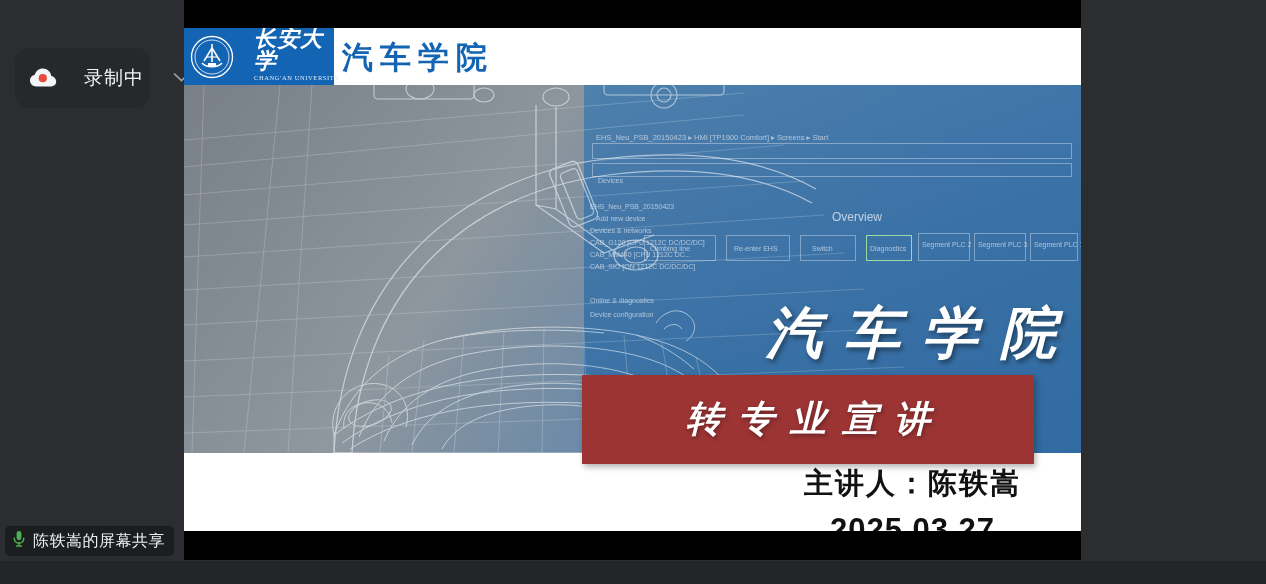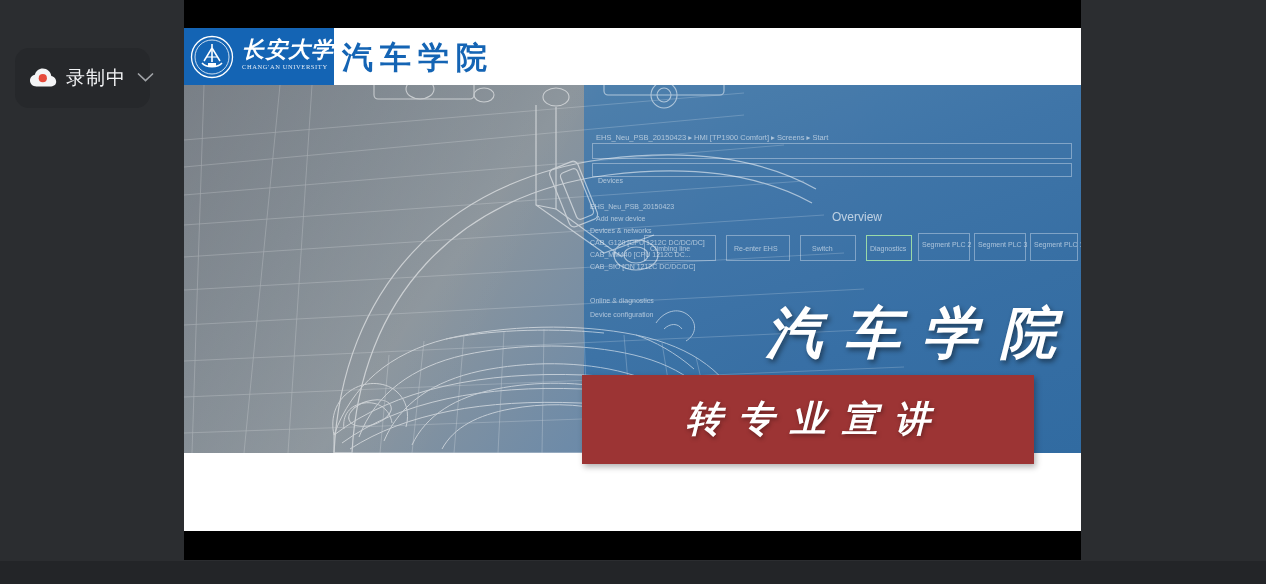--- a/index.html
+++ b/index.html
@@ -9,21 +9,21 @@
     font-family: "Liberation Sans", "DejaVu Sans", sans-serif;
     overflow: hidden;
   }
   #app { position: relative; width: 1266px; height: 584px; background: #2b2d30; }
 
   
   #rec-pill {
     position: absolute; left: 15px; top: 48px;
     width: 135px; height: 60px;
     background: #26282b; border-radius: 14px;
-    display: flex; align-items: center; gap: 9px;
+    display: flex; align-items: center; gap: 27px;
     padding: 0 14px;
   }
   #rec-cloud { width: 28px; height: 20px; position: relative; flex: 0 0 auto; }
   #rec-cloud svg { display: block; }
   #rec-label { color: #f2f3f5; font-size: 19px; letter-spacing: 1px; white-space: nowrap; }
   #rec-chev { margin-left: 2px; opacity: .72; }
 
   
   #share-pill {
     position: absolute; left: 5px; top: 526px;
@@ -35,21 +35,21 @@
   #share-pill .lbl { color: #eceef0; font-size: 16px; white-space: nowrap; letter-spacing: .5px; }
 
   
   #stage { position: absolute; left: 184px; top: 0; width: 897px; height: 560px; background: #000; }
 
   #slide { position: absolute; left: 0; top: 28px; width: 897px; height: 503px; background: #fff; overflow: hidden; }
 
   
   #slide-header { position: absolute; left: 0; top: 0; width: 897px; height: 57px; background: #fff; z-index: 6; }
   #header-blue { position: absolute; left: 0; top: 0; width: 150px; height: 57px; background: #1464b4;
-                 display: flex; align-items: center; gap: 8px; padding-left: 6px; }
+                 display: flex; align-items: center; gap: 20px; padding-left: 6px; }
   #seal { width: 44px; height: 44px; flex: 0 0 auto; }
   #uni-cn { color: #fff; font-family: "Liberation Serif", serif; font-size: 22px; font-weight: bold;
             font-style: italic; letter-spacing: 1px; line-height: 1; margin-top: -4px; }
   #uni-en { color: #dfe9f4; font-family: "Liberation Serif", serif; font-size: 6.5px; letter-spacing: .6px;
             white-space: nowrap; margin-top: 2px; }
   #college { position: absolute; left: 158px; top: 9px; color: #1464b4; font-family: "Liberation Serif", serif;
              font-size: 31px; font-weight: bold; letter-spacing: 7px; }
 
   
   #art { position: absolute; left: 0; top: 57px; width: 897px; height: 368px; overflow: hidden;
@@ -104,20 +104,31 @@
       </svg>
     </div>
     <div id="rec-label">录制中</div>
     <div id="rec-chev">
       <svg width="17" height="11" viewBox="0 0 17 11">
           <path d="M1.5 2 L8.5 8.5 L15.5 2" fill="none" stroke="#cfd2d6" stroke-width="1.7" stroke-linecap="round"></path>
         </svg>
     </div>
   </div>
 
+  <div id="share-pill">
+    <span>
+      <svg width="14" height="18" viewBox="0 0 14 18">
+        <rect x="4.6" y="1" width="4.8" height="9.2" rx="2.4" fill="#4caf50"></rect>
+        <path d="M2.3 8.4a4.7 4.7 0 0 0 9.4 0" fill="none" stroke="#4caf50" stroke-width="1.6" stroke-linecap="round"></path>
+        <rect x="6.3" y="12.6" width="1.4" height="3.3" fill="#4caf50"></rect>
+        <rect x="3.8" y="15.3" width="6.4" height="1.4" rx=".7" fill="#4caf50"></rect>
+      </svg>
+    </span>
+    <span class="lbl">陈轶嵩的屏幕共享</span>
+  </div>
 
   <div id="stage">
     <div id="slide">
 
       <div id="art">
 
         <div id="ui-panel">
           <div class="uitext" style="left:12px; top:48px; font-size:7.5px;">EHS_Neu_PSB_20150423  ▸  HMI [TP1900 Comfort]  ▸  Screens  ▸  Start</div>
           <div class="uibox" style="left:8px; top:58px; width:480px; height:16px;"></div>
           <div class="uibox" style="left:8px; top:78px; width:480px; height:14px;"></div>
@@ -250,20 +261,24 @@
         </div>
         <div id="college">汽车学院</div>
       </div>
 
       <div id="title-cn">汽车学院</div>
 
       <div id="red-banner">
         <span id="banner-text">转专业宣讲</span>
       </div>
 
+      <div id="presenter">
+        <div class="line1">主讲人：陈轶嵩</div>
+        <div class="line2">2025.03.27</div>
+      </div>
 
     </div>
   </div>
 
   <div id="rail">
     
 
     
 
     

